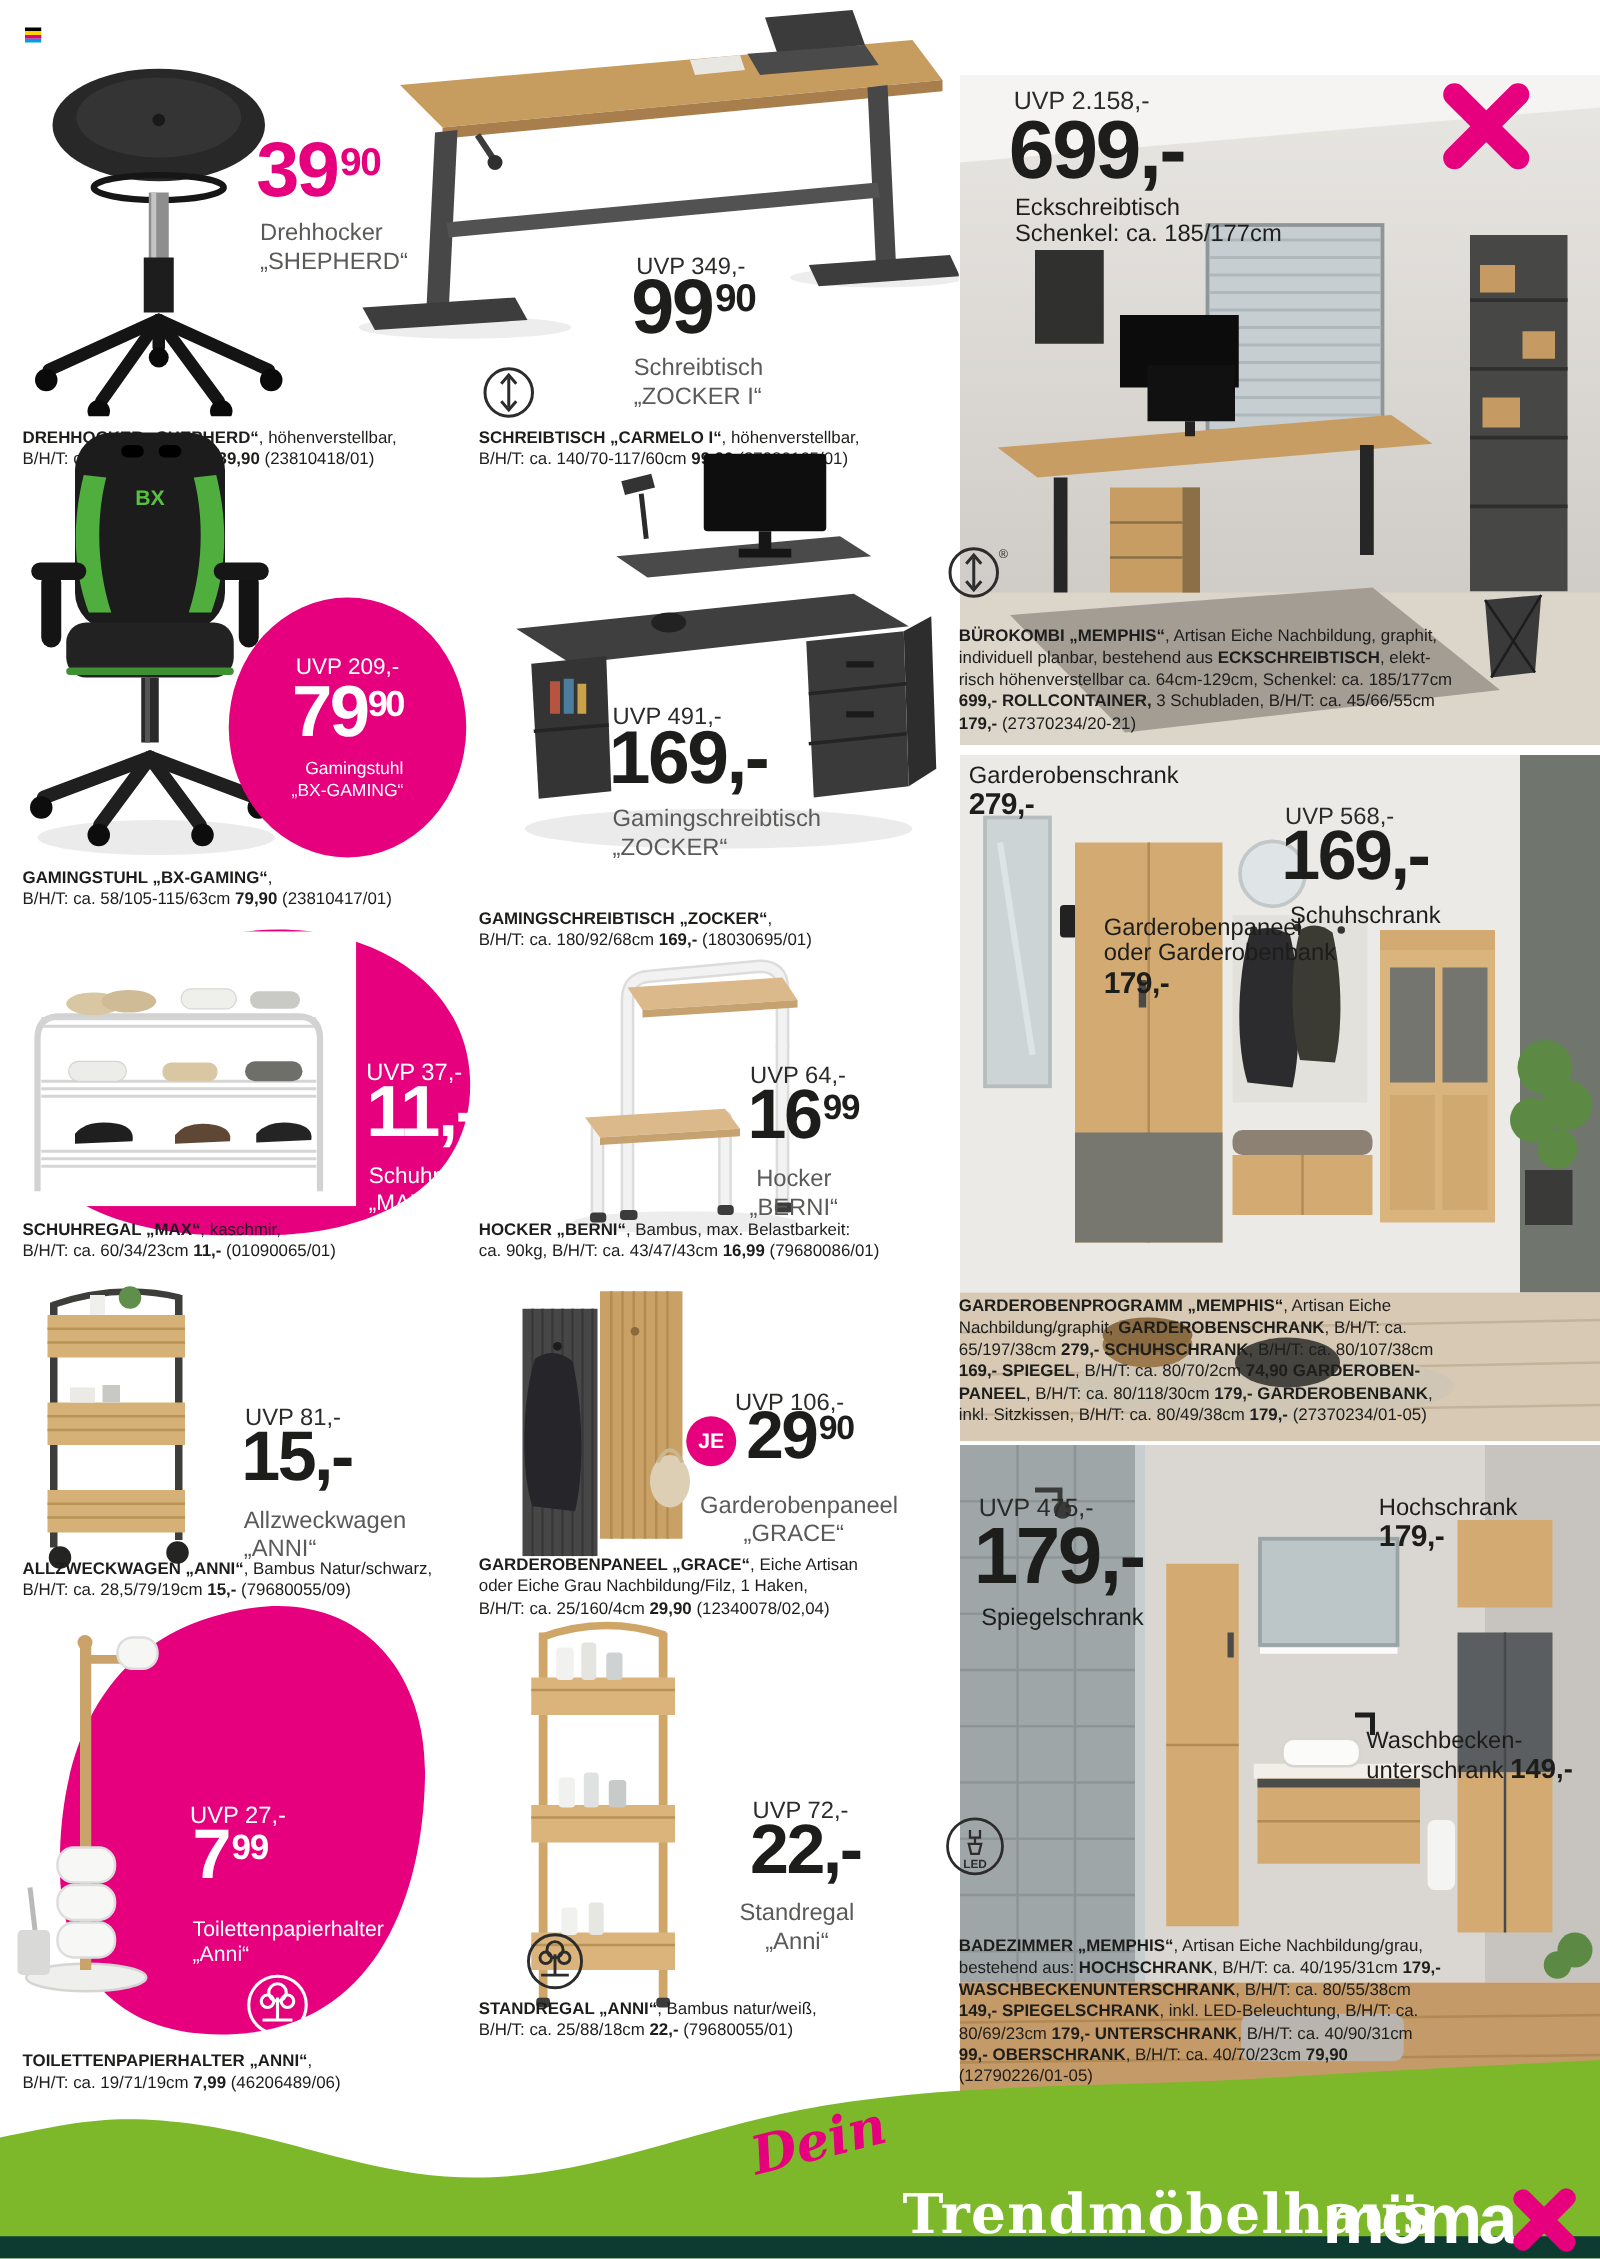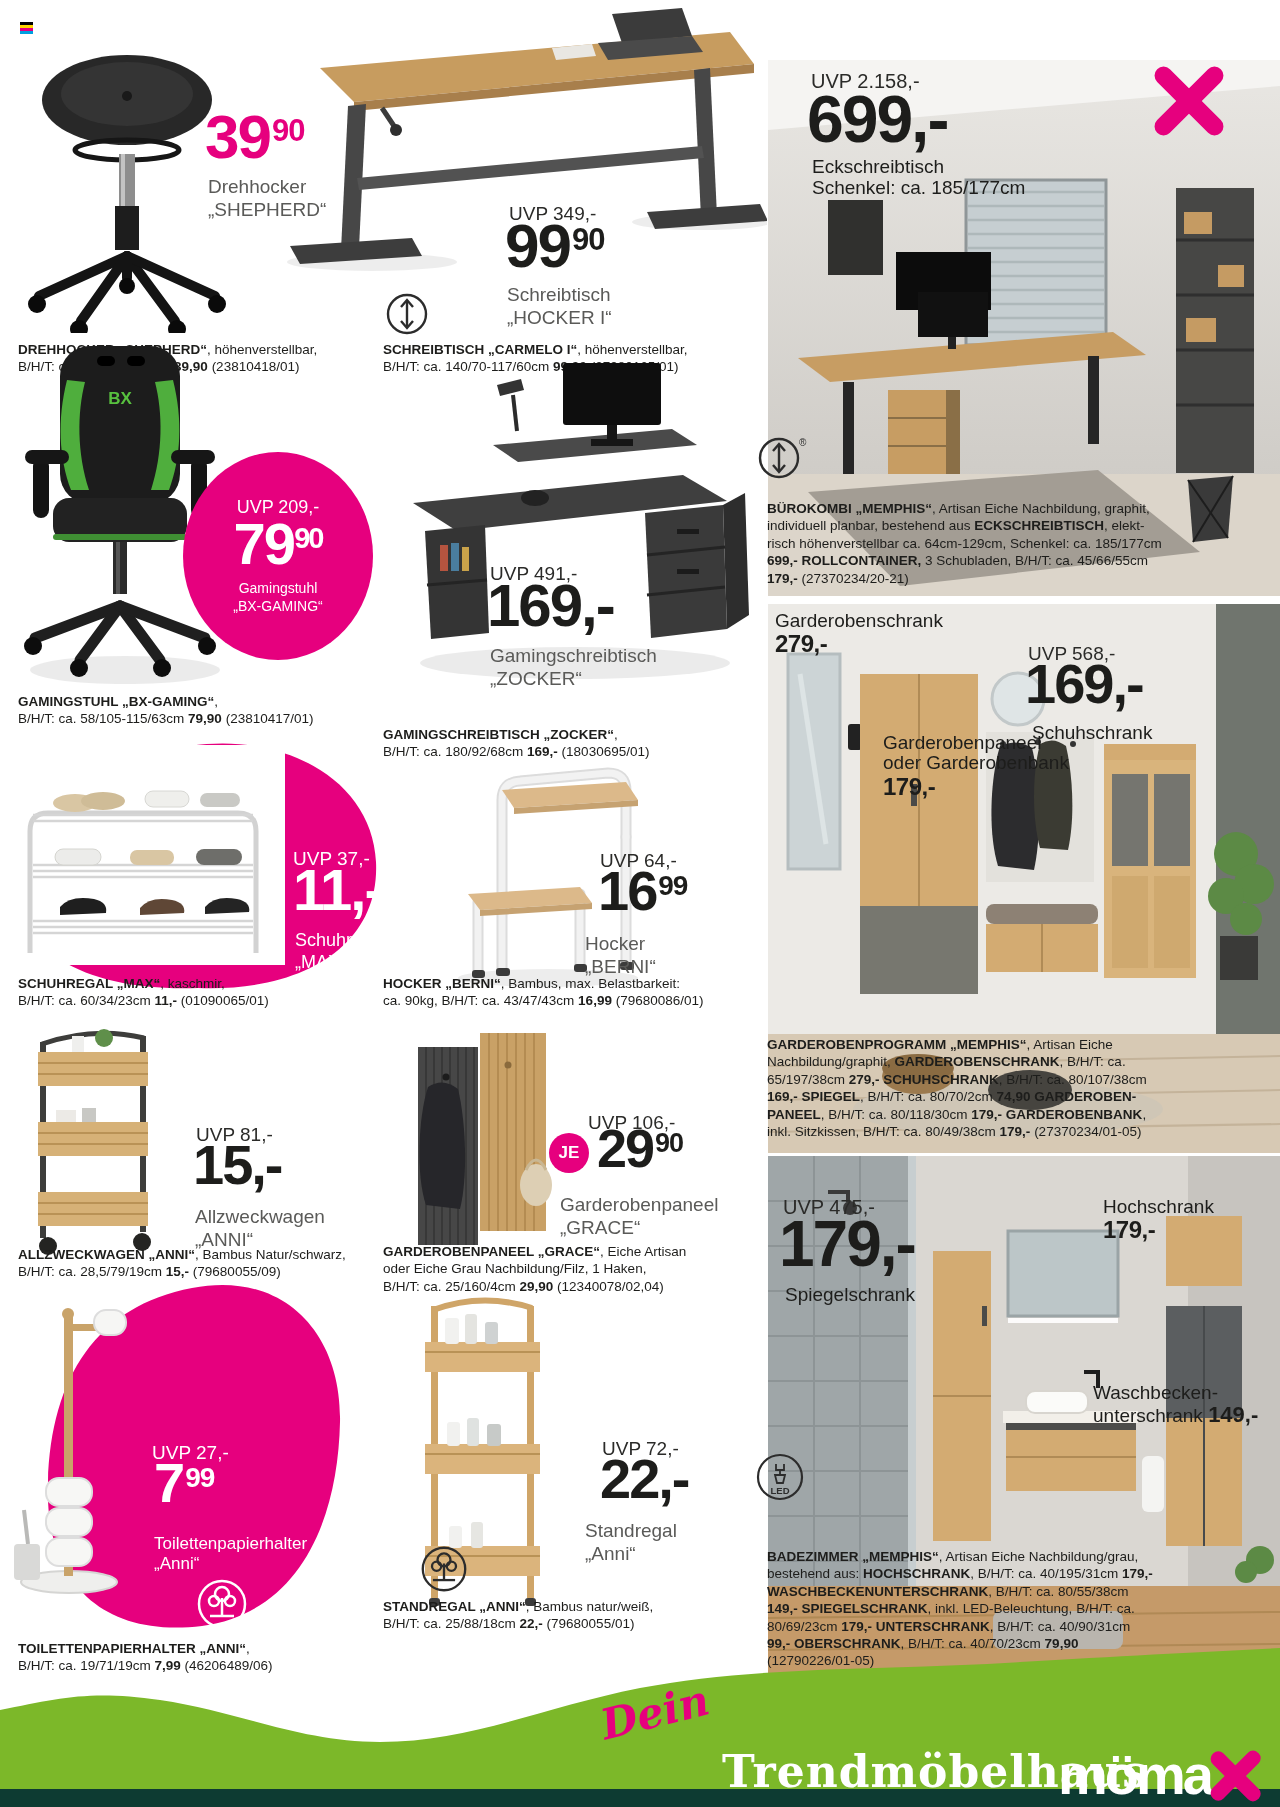--- a/index.html
+++ b/index.html
@@ -5,21 +5,21 @@
   html,body{margin:0;padding:0;background:#fff;}
   .canvas{position:relative;width:1280px;height:1807px;background:#ffffff;overflow:hidden;
           font-family:"Liberation Sans",sans-serif;color:#1d1d1b;}
   .abs{position:absolute;}
   .uvp{position:absolute;font-size:19px;color:#2b2b29;white-space:nowrap;}
   .bigp{position:absolute;font-weight:bold;color:#1d1d1b;letter-spacing:-2px;line-height:.82;white-space:nowrap;}
   .bigp .sup{font-size:.5em;vertical-align:.55em;letter-spacing:-1px;margin-left:2px;}
   .pink{color:#e6007e;}
   .white{color:#fff;}
   .lbl{position:absolute;font-size:19px;color:#5a5a58;line-height:1.2;white-space:nowrap;}
-  .lbl.center{}
+  .lbl.center{text-align:center;}
   .lbl.white{color:#fff;}
   .desc{position:absolute;font-size:13.5px;line-height:17.4px;color:#1d1d1b;white-space:nowrap;}
   .desc .b{font-weight:bold;}
   .olabel{position:absolute;font-size:19px;color:#1d1d1b;white-space:nowrap;}
   .oprice{position:absolute;font-size:24px;font-weight:bold;letter-spacing:-.5px;color:#1d1d1b;white-space:nowrap;}
   .circle-badge{position:absolute;background:#e6007e;border-radius:50%;display:flex;flex-direction:column;
                 align-items:center;justify-content:center;text-align:center;color:#fff;}
   .je{position:absolute;width:40px;height:40px;border-radius:50%;background:#e6007e;color:#fff;
       font-weight:bold;font-size:17px;display:flex;align-items:center;justify-content:center;}
   .regmark span{display:block;width:13px;height:3px;}
@@ -87,21 +87,21 @@
   <svg class="abs" style="left:385px;top:292px;" width="44" height="44" viewBox="0 0 44 44">
     <circle cx="22" cy="22" r="19" fill="none" stroke="#2c2c2c" stroke-width="2.4"></circle>
     <line x1="22" y1="10" x2="22" y2="34" stroke="#2c2c2c" stroke-width="2.4"></line>
     <polyline points="16,15 22,8 28,15" fill="none" stroke="#2c2c2c" stroke-width="2.4"></polyline>
     <polyline points="16,29 22,36 28,29" fill="none" stroke="#2c2c2c" stroke-width="2.4"></polyline>
   </svg>
   <div class="uvp" style="left:509px;top:203px;">UVP 349,-</div>
   <div class="bigp" style="left:505px;top:221px;font-size:62px;"><span>99</span><span class="sup">90</span></div>
   <div class="lbl" style="left:507px;top:284px;">
     <div>Schreibtisch</div>
-      <div>„HOCKER I“</div>
+      <div>„ZOCKER I“</div>
   </div>
   <div class="desc" style="left:383px;top:341px;"><span class="b">SCHREIBTISCH „CARMELO I“</span><span>, höhenverstellbar,</span><br><span>B/H/T: ca. 140/70-117/60cm </span><span class="b">99,90</span><span> (27980165/01)</span></div>
 
   <svg class="abs" style="left:768px;top:60px;" width="512" height="536" viewBox="0 0 512 536">
     <defs>
         <linearGradient id="wallg" x1="0" y1="0" x2="0" y2="1">
           <stop offset="0" stop-color="#e9e7e3"></stop>
           <stop offset="1" stop-color="#cfccc7"></stop>
         </linearGradient>
       </defs>
@@ -189,21 +189,21 @@
       <path d="M115,268 L30,300"></path>
         <path d="M115,268 L75,322"></path>
         <path d="M115,268 L155,322"></path>
         <path d="M115,268 L200,300"></path>
     </g>
     <circle cx="28" cy="308" r="9" fill="#0d0d0d"></circle>
       <circle cx="74" cy="330" r="9" fill="#0d0d0d"></circle>
     <circle cx="157" cy="330" r="9" fill="#0d0d0d"></circle>
       <circle cx="202" cy="308" r="9" fill="#0d0d0d"></circle>
   </svg>
-  <div class="circle-badge" style="left:183px;top:452px;width:190px;height:208px;">
+  <div class="circle-badge" style="left:183px;top:478px;width:190px;height:208px;text-align:right;">
     <div style="font-size:18px;">UVP 209,-</div>
     <div class="pinkprice" style="font-size:58px;font-weight:bold;letter-spacing:-2px;line-height:.9;color:#fff;"><span>79</span><span style="font-size:.5em;vertical-align:.55em;">90</span></div>
     <div style="font-size:14px;margin-top:10px;line-height:1.25;">
       <div>Gamingstuhl</div>
         <div>„BX-GAMING“</div>
     </div>
   </div>
   <div class="desc" style="left:18px;top:693px;"><span class="b">GAMINGSTUHL „BX-GAMING“</span><span>,</span><br><span>B/H/T: ca. 58/105-115/63cm </span><span class="b">79,90</span><span> (23810417/01)</span></div>
 
   <svg class="abs" style="left:385px;top:333px;" width="385" height="355" viewBox="0 0 385 355">

